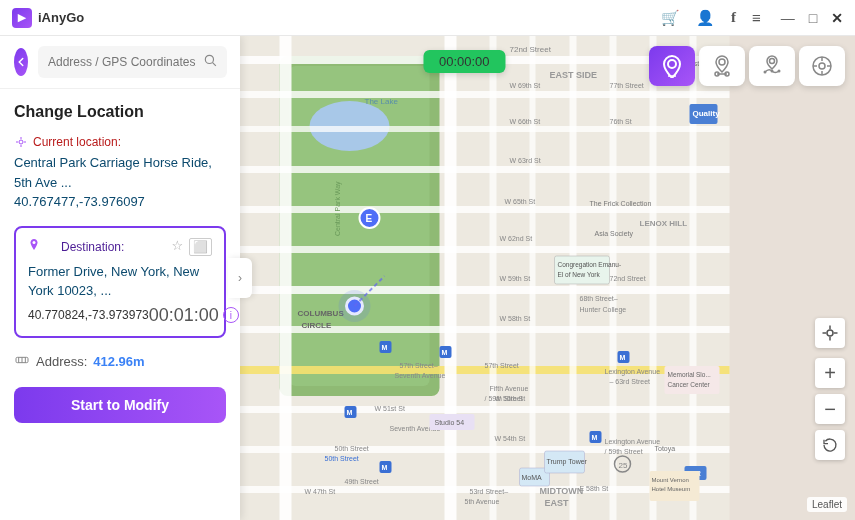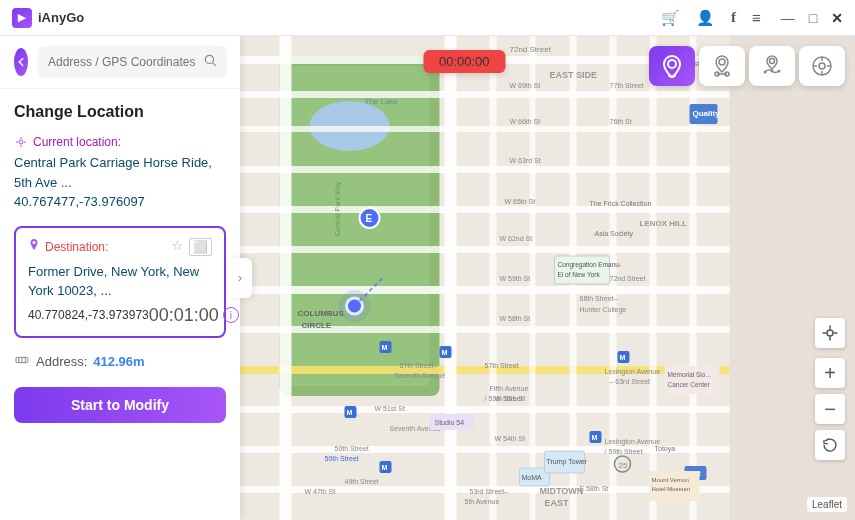--- a/index.html
+++ b/index.html
@@ -59,21 +59,21 @@
     .map-bg {
       position: absolute; top: 0; left: 0; width: 100%; height: 100%;
     }
 
     
     #timer-badge {
       position: absolute;
       top: 14px;
       left: 50%;
       transform: translateX(-20%);
-      background: #ef4444;
+      background: #22c55e;
       border-radius: 6px;
       padding: 4px 16px;
       font-size: 13px;
       color: #333;
       box-shadow: 0 2px 6px rgba(0,0,0,0.15);
       z-index: 50;
     }
 
     
     #mode-toolbar {
@@ -189,21 +189,21 @@
       font-weight: 700;
       color: #222;
       margin-bottom: 14px;
     }
 
     .info-section {
       margin-bottom: 14px;
     }
     .info-label {
       font-size: 12px;
-      color: #a21caf;
+      color: #b91c1c;
       display: flex;
       align-items: center;
       gap: 5px;
       margin-bottom: 4px;
     }
     .info-value {
       font-size: 13px;
       color: #0c4a6e;
       line-height: 1.5;
     }
@@ -216,24 +216,24 @@
       position: relative;
     }
     .dest-header {
       display: flex;
       align-items: center;
       justify-content: space-between;
       margin-bottom: 6px;
     }
     .dest-label {
       font-size: 12px;
-      color: #ef4444;
-      display: flex;
-      align-items: center;
-      gap: 5px;
+      color: #4c1d95;
+      display: flex;
+      align-items: center;
+      gap: 21px;
     }
     .pin-icon { color: #a855f7; font-size: 13px; }
     .dest-actions {
       display: flex; gap: 6px;
     }
     .dest-action-icon { font-size: 13px; color: #aaa; cursor: pointer; }
     .dest-info-row {
       display: flex;
       align-items: center;
       justify-content: flex-start;

